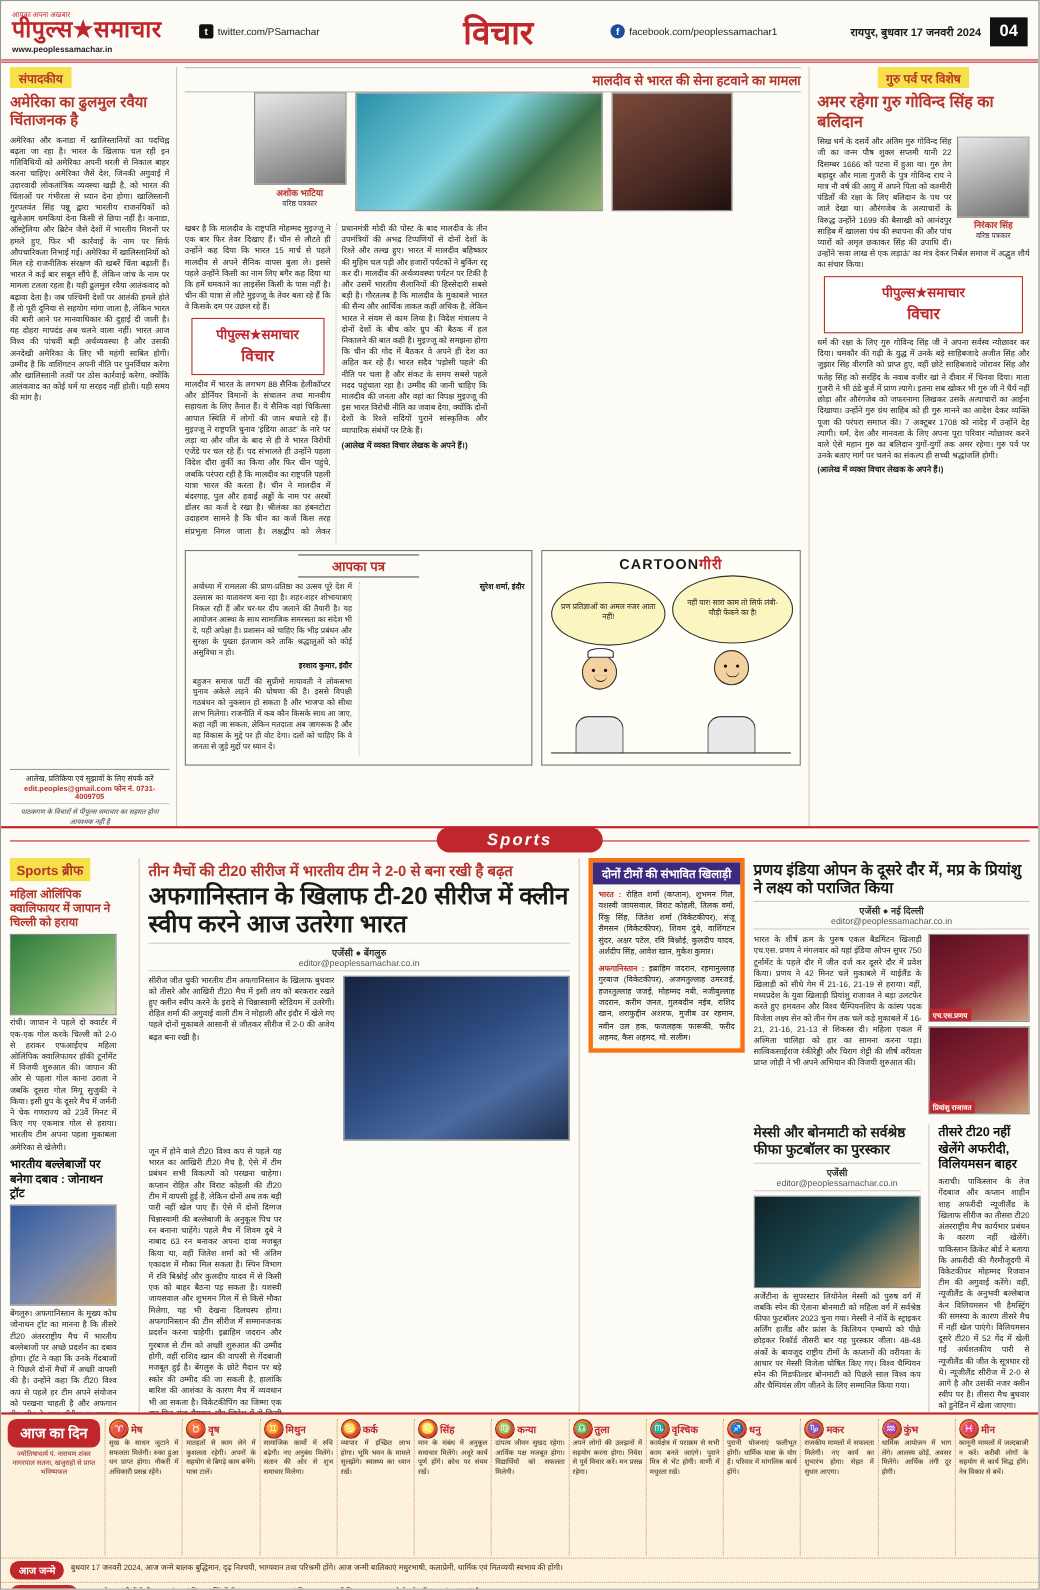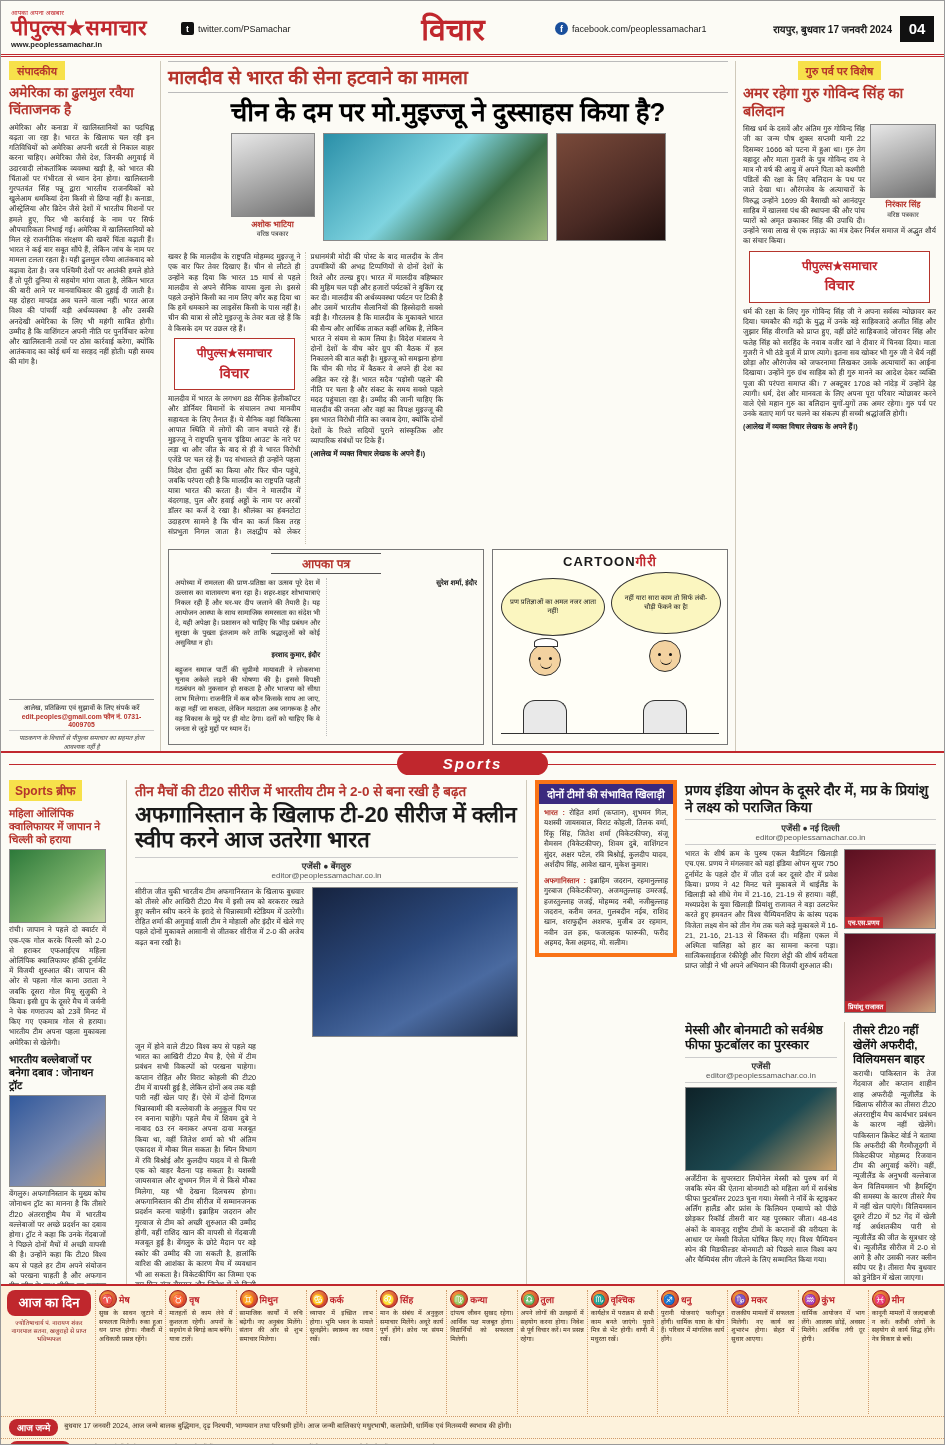--- a/index.html
+++ b/index.html
@@ -32,21 +32,21 @@
 
   .editorial{ width:152px; padding-right:6px; border-right:1px solid #cfc9ba; display:flex; flex-direction:column; }
   .editorial-headline{ color:#b5342c; font-weight:bold; font-size:13.5px; line-height:1.25; margin:5px 0 4px; }
   .editorial-body{ flex:1; overflow:hidden; }
   .contact{ text-align:center; font-size:6.8px; margin-top:4px; border-top:1px solid #999; padding-top:3px; }
   .contact b{ color:#b5342c; }
   .disclaimer{ text-align:center; font-size:6.3px; font-style:italic; color:#444; margin-top:2px;
                border-top:1px solid #ccc; padding-top:2px; }
 
   .center-col{ flex:1; padding:0 7px; border-right:1px solid #cfc9ba; display:flex; flex-direction:column; }
-  .kicker{ color:#b5342c; font-weight:bold; font-size:19px; text-align:left; padding:2px 0;
+  .kicker{ color:#b5342c; font-weight:bold; font-size:12px; text-align:right; padding:2px 0;
            border-top:1px solid #bbb; border-bottom:1px solid #bbb; }
   .main-headline{ font-size:26px; font-weight:bold; text-align:center; line-height:1.12;
                   color:#000; margin:5px 0 6px; }
   .photo-row{ display:flex; gap:8px; height:114px; margin-bottom:5px; justify-content:center; }
   .fig{ display:flex; flex-direction:column; }
   .ph{ border:1px solid #888; }
   .author-photo{ width:84px; height:84px;
                  background:linear-gradient(160deg,#e8e8e8 0%,#b9b9b9 40%,#6f6f6f 100%); }
   .fig-caption-name{ color:#b5342c; font-weight:bold; font-size:8px; text-align:center; margin-top:1px; }
   .fig-caption-title{ font-size:6.8px; text-align:center; color:#333; }
@@ -199,21 +199,20 @@
       <div class="editorial-body tiny">अमेरिका और कनाडा में खालिस्तानियों का पदचिह्न बढ़ता जा रहा है। भारत के खिलाफ चल रही इन गतिविधियों को अमेरिका अपनी धरती से निकाल बाहर करना चाहिए। अमेरिका जैसे देश, जिनकी अगुवाई में उदारवादी लोकतांत्रिक व्यवस्था खड़ी है, को भारत की चिंताओं पर गंभीरता से ध्यान देना होगा। खालिस्तानी गुरपतवंत सिंह पन्नू द्वारा भारतीय राजनयिकों को खुलेआम धमकियां देना किसी से छिपा नहीं है। कनाडा, ऑस्ट्रेलिया और ब्रिटेन जैसे देशों में भारतीय मिशनों पर हमले हुए, फिर भी कार्रवाई के नाम पर सिर्फ औपचारिकता निभाई गई। अमेरिका में खालिस्तानियों को मिल रहे राजनीतिक संरक्षण की खबरें चिंता बढ़ाती हैं। भारत ने कई बार सबूत सौंपे हैं, लेकिन जांच के नाम पर मामला टलता रहता है। यही ढुलमुल रवैया आतंकवाद को बढ़ावा देता है। जब पश्चिमी देशों पर आतंकी हमले होते हैं तो पूरी दुनिया से सहयोग मांगा जाता है, लेकिन भारत की बारी आने पर मानवाधिकार की दुहाई दी जाती है। यह दोहरा मापदंड अब चलने वाला नहीं। भारत आज विश्व की पांचवीं बड़ी अर्थव्यवस्था है और उसकी अनदेखी अमेरिका के लिए भी महंगी साबित होगी। उम्मीद है कि वाशिंगटन अपनी नीति पर पुनर्विचार करेगा और खालिस्तानी तत्वों पर ठोस कार्रवाई करेगा, क्योंकि आतंकवाद का कोई धर्म या सरहद नहीं होती। यही समय की मांग है।</div>
       <div class="contact">
         <div>आलेख, प्रतिक्रिया एवं सुझावों के लिए संपर्क करें</div>
         <b>edit.peoples@gmail.com फोन नं. 0731-4009705</b>
       </div>
       <div class="disclaimer">पाठकगण के विचारों से पीपुल्स समाचार का सहमत होना आवश्यक नहीं है</div>
     </aside>
 
     <section class="center-col">
       <div class="kicker">मालदीव से भारत की सेना हटवाने का मामला</div>
-      <h1 class="main-headline">चीन के दम पर मो.मुइज्जू ने दुस्साहस किया है?</h1>
 
       <div class="photo-row">
         <figure class="fig">
           <div class="ph author-photo"></div>
           <figcaption class="fig-caption-name">अशोक भाटिया</figcaption>
           <div class="fig-caption-title">वरिष्ठ पत्रकार</div>
         </figure>
         <div class="ph maldives-photo"></div>
         <div class="ph portrait-photo"></div>
       </div>

